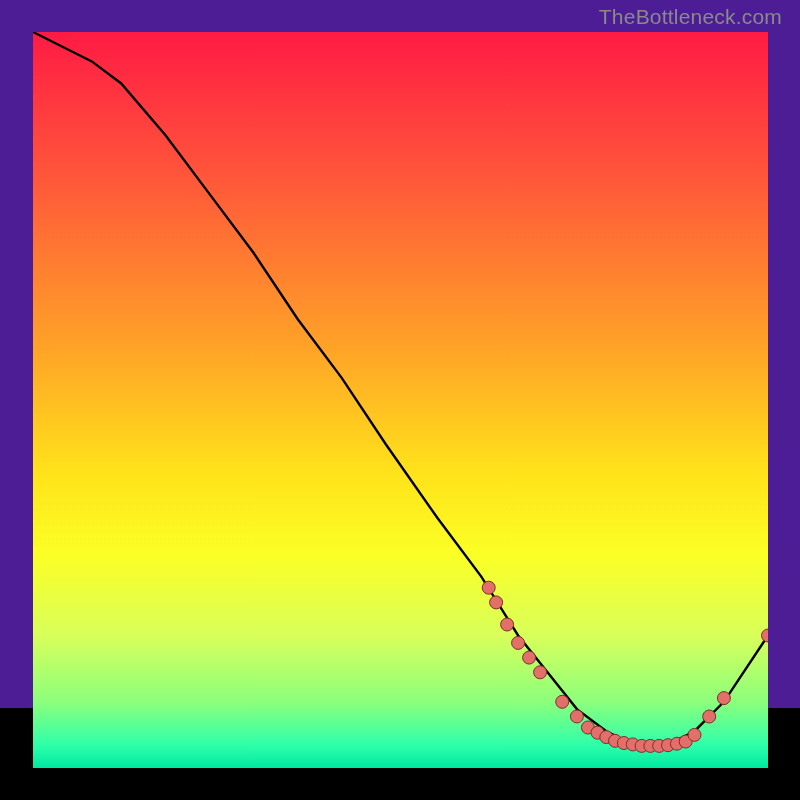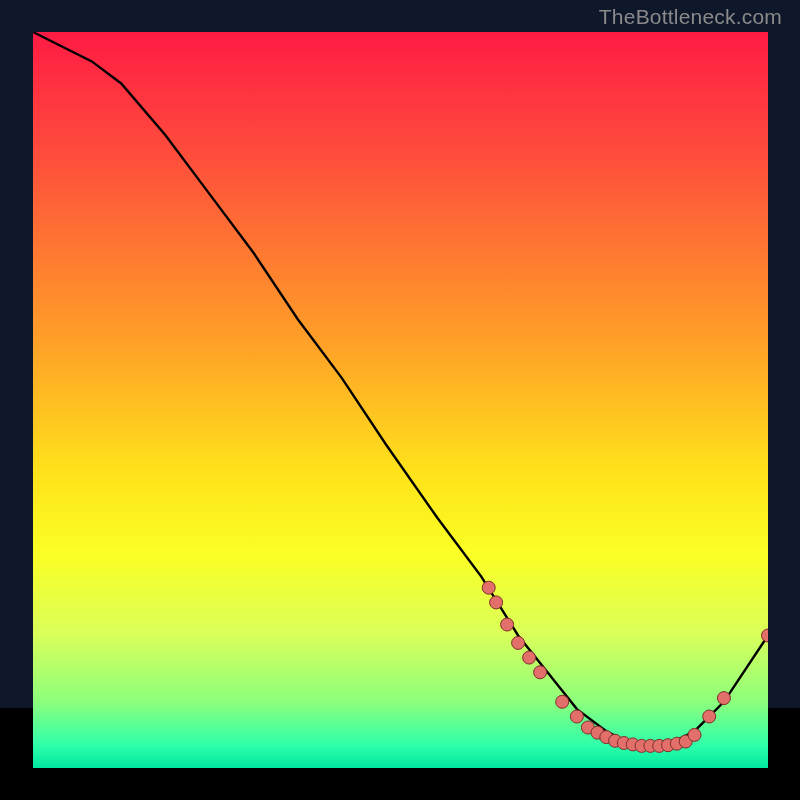--- a/index.html
+++ b/index.html
@@ -7,21 +7,21 @@
     padding: 0;
     width: 800px;
     height: 800px;
     background: #000;
     overflow: hidden;
   }
   .stage {
     position: relative;
     width: 800px;
     height: 708px;
-    background: #0f172a;
+    background: #4c1d95;
   }
   .plot {
     position: absolute;
     left: 33px;
     top: 32px;
     width: 735px;
     height: 736px;
     
     background: linear-gradient(
       to bottom,

